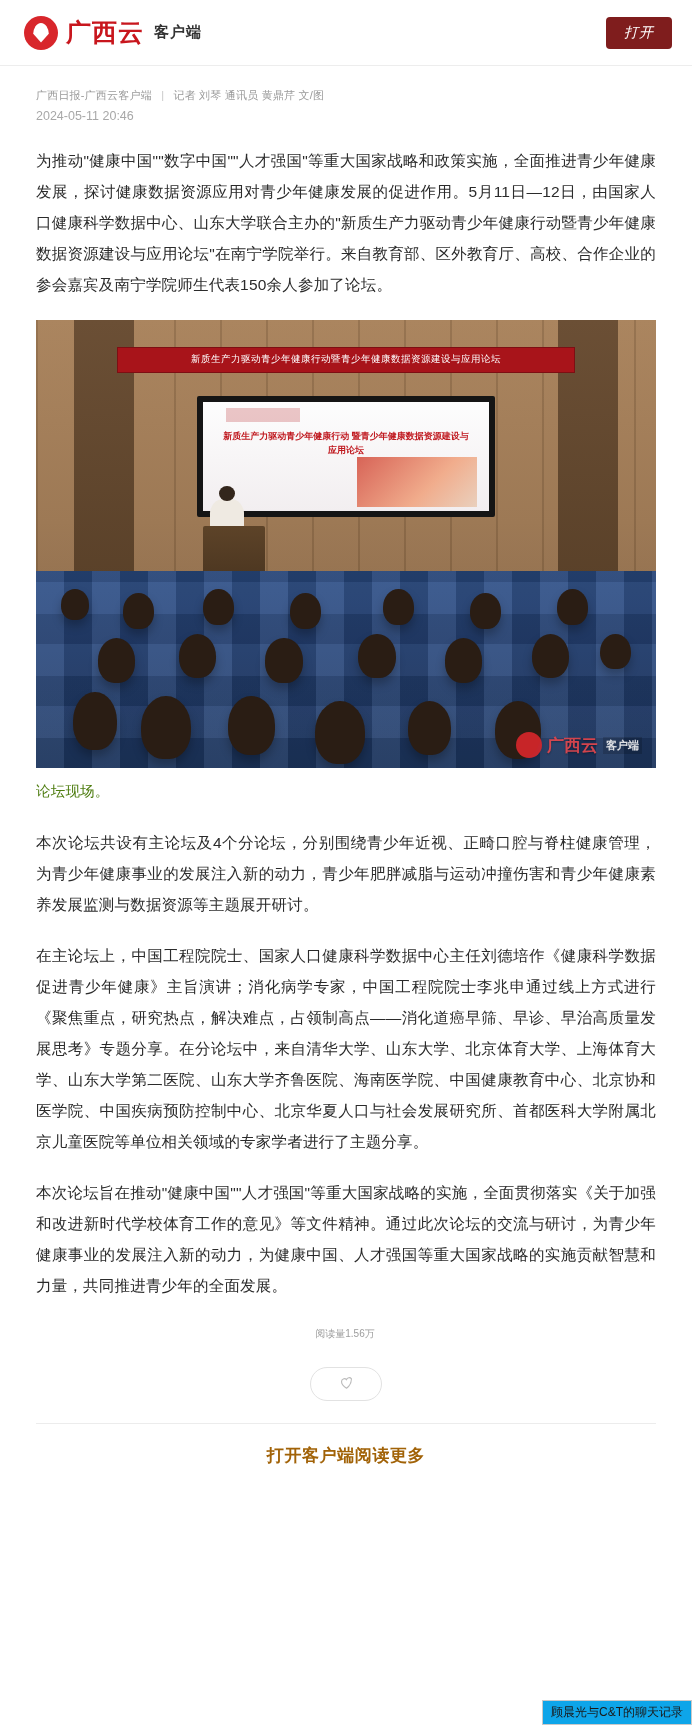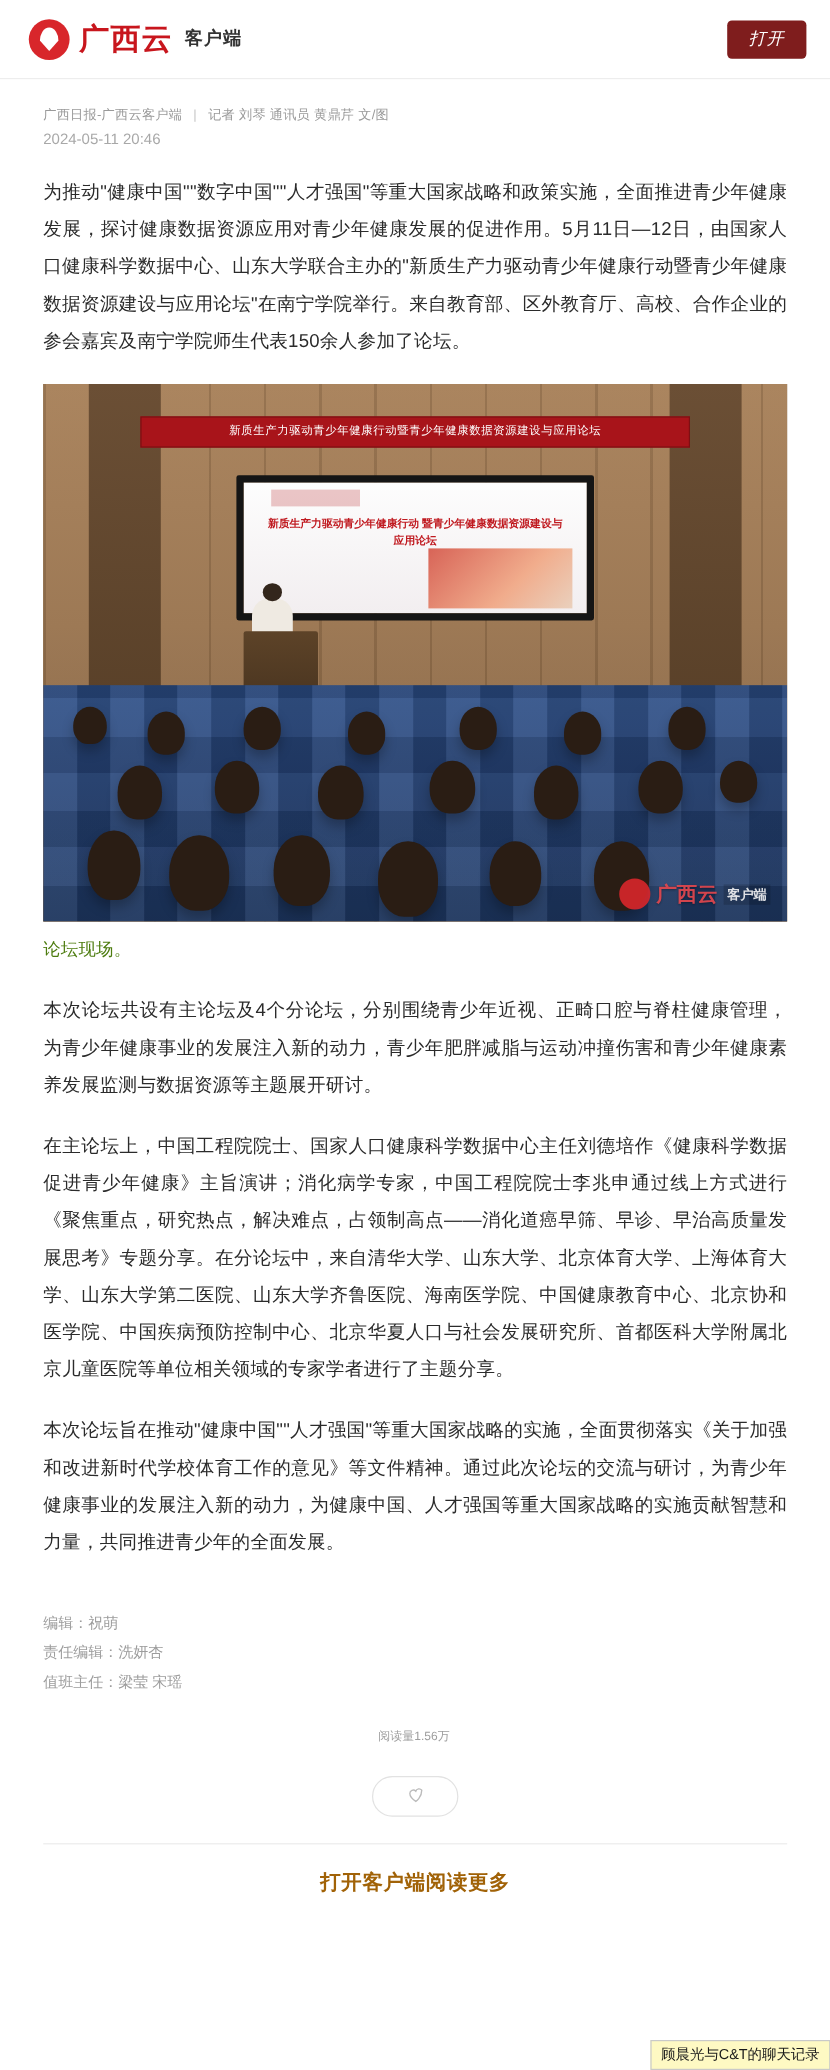--- a/index.html
+++ b/index.html
@@ -313,21 +313,21 @@
     font-weight: bold;
     letter-spacing: 0.6px;
     cursor: pointer;
   }
 
   
   .toast {
     position: absolute;
     right: 0;
     bottom: 0;
-    background: #fef9c3;
+    background: #0ea5e9;
     border: 1px solid #c9c9c9;
     font-size: 12px;
     color: #1a1a1a;
     padding: 3px 8px;
     white-space: nowrap;
   }
 </style>
 </head>
 <body>
 
@@ -398,25 +398,20 @@
           <span class="wm-sub">客户端</span>
         </div>
       </div>
       <div class="caption">论坛现场。</div>
     </div>
 
     <p class="para">本次论坛共设有主论坛及4个分论坛，分别围绕青少年近视、正畸口腔与脊柱健康管理，为青少年健康事业的发展注入新的动力，青少年肥胖减脂与运动冲撞伤害和青少年健康素养发展监测与数据资源等主题展开研讨。</p>
     <p class="para">在主论坛上，中国工程院院士、国家人口健康科学数据中心主任刘德培作《健康科学数据促进青少年健康》主旨演讲；消化病学专家，中国工程院院士李兆申通过线上方式进行《聚焦重点，研究热点，解决难点，占领制高点——消化道癌早筛、早诊、早治高质量发展思考》专题分享。在分论坛中，来自清华大学、山东大学、北京体育大学、上海体育大学、山东大学第二医院、山东大学齐鲁医院、海南医学院、中国健康教育中心、北京协和医学院、中国疾病预防控制中心、北京华夏人口与社会发展研究所、首都医科大学附属北京儿童医院等单位相关领域的专家学者进行了主题分享。</p>
     <p class="para">本次论坛旨在推动"健康中国""人才强国"等重大国家战略的实施，全面贯彻落实《关于加强和改进新时代学校体育工作的意见》等文件精神。通过此次论坛的交流与研讨，为青少年健康事业的发展注入新的动力，为健康中国、人才强国等重大国家战略的实施贡献智慧和力量，共同推进青少年的全面发展。</p>
 
-    <div class="credits">
-      <div>编辑：祝萌</div>
-      <div>责任编辑：洗妍杏</div>
-      <div>值班主任：梁莹 宋瑶</div>
-    </div>
 
     <div class="reads">阅读量1.56万</div>
 
     <div class="like-wrap">
       <button class="like-btn">
         <span>
           <svg viewBox="0 0 24 24" fill="none" stroke="#bbbbbb" stroke-width="1.6">
             <path d="M12 20s-7-4.5-7-9.2A4 4 0 0 1 12 8a4 4 0 0 1 7-1.2C19 15.5 12 20 12 20z"></path>
           </svg>
         </span>

